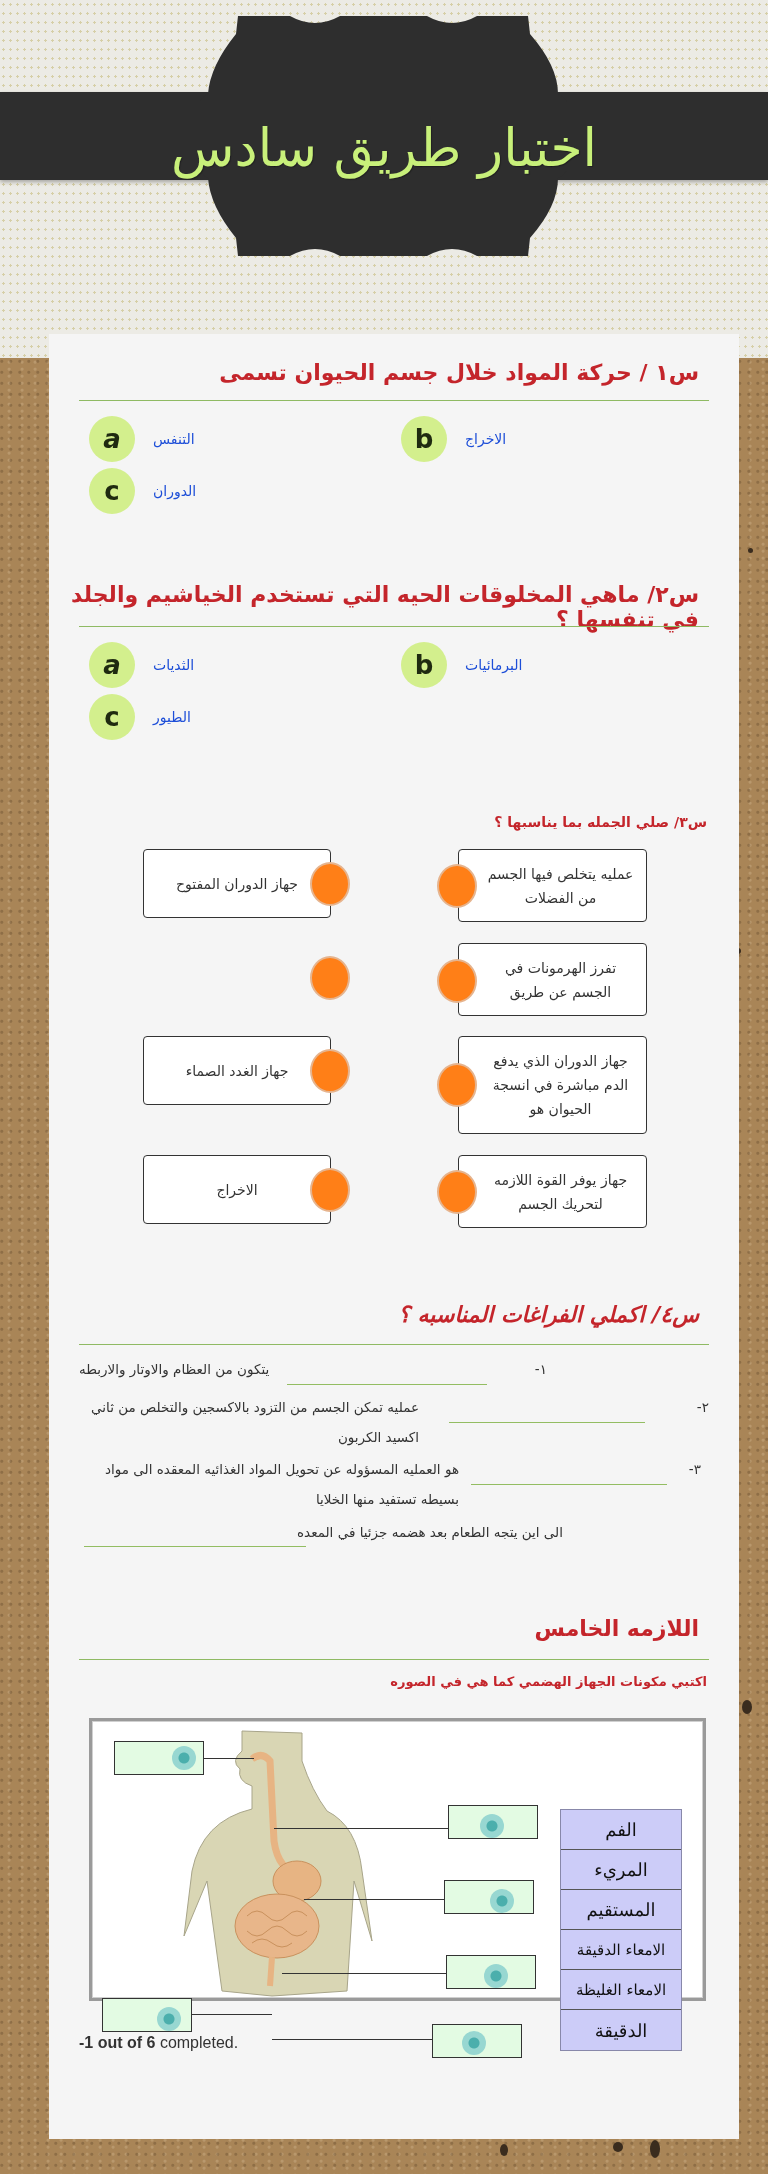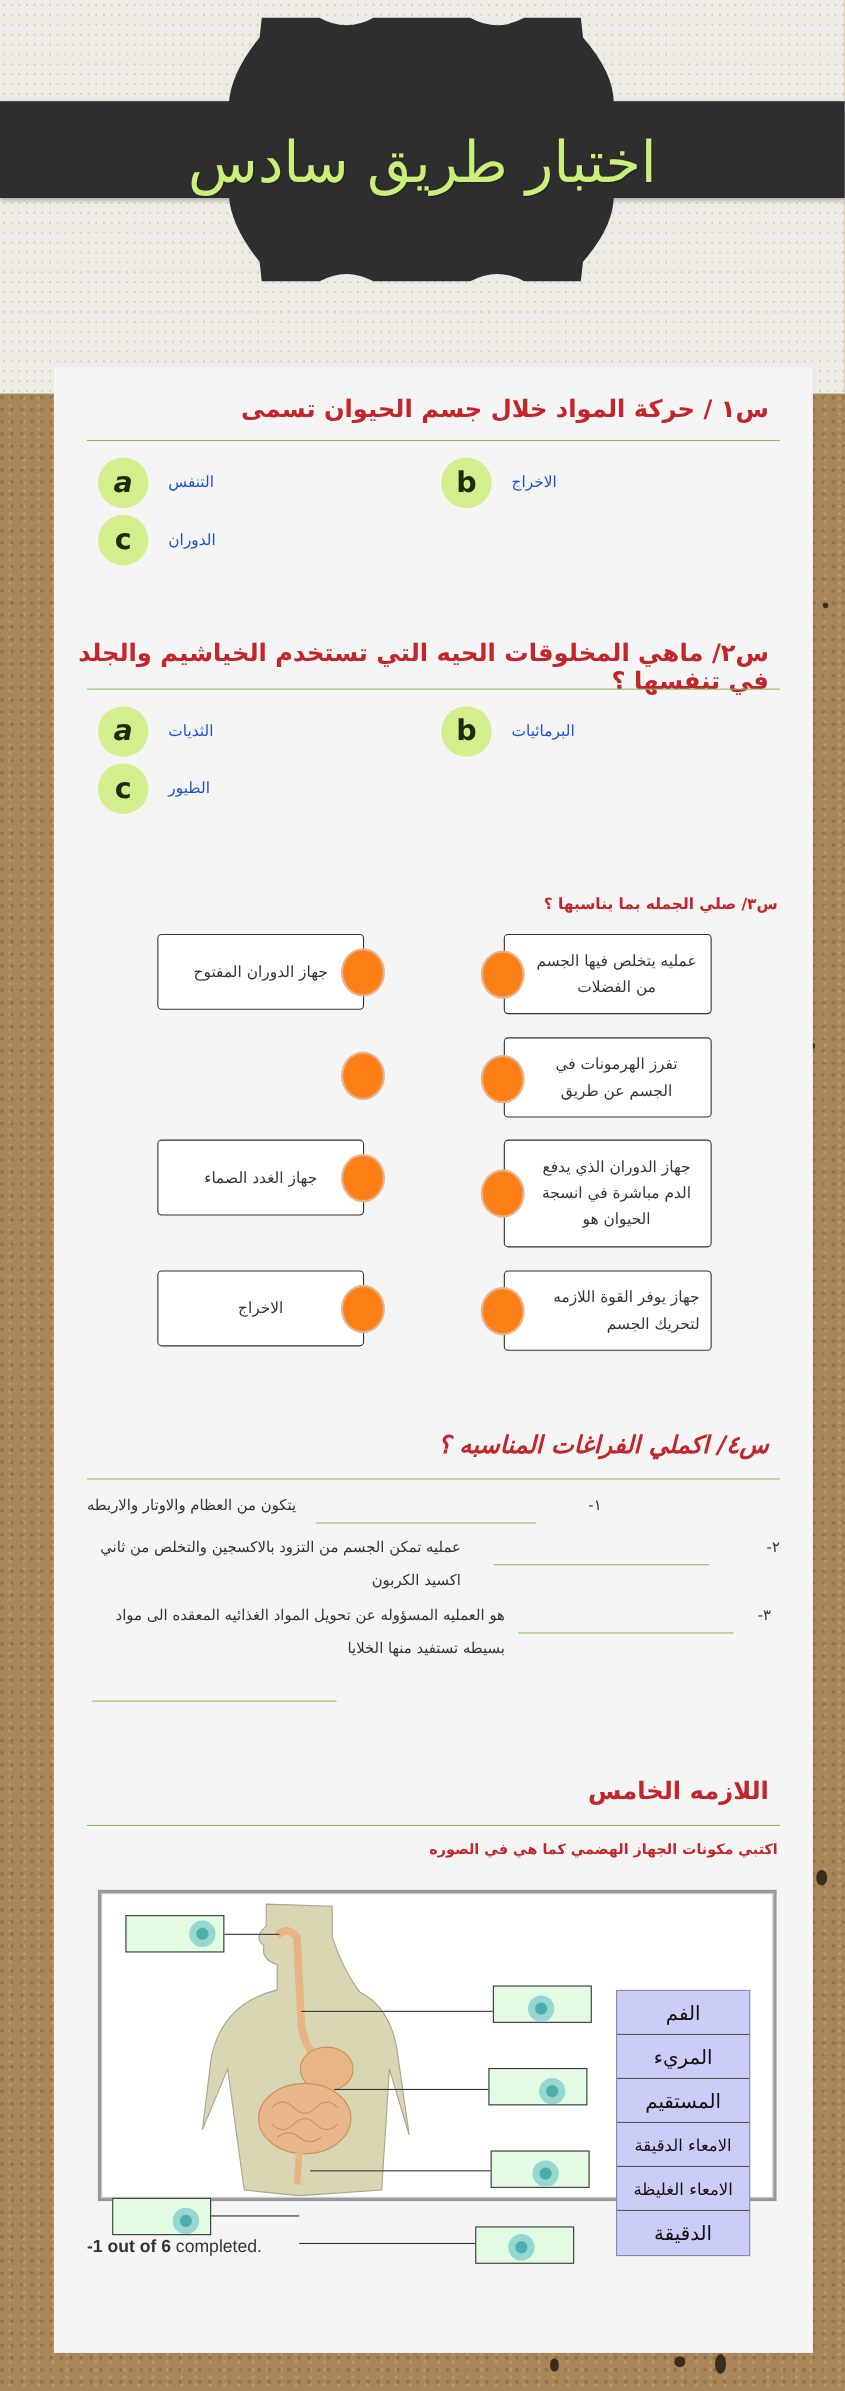--- a/index.html
+++ b/index.html
@@ -199,38 +199,39 @@
   <div class="match-box" style="left:409px;top:609px;width:189px;height:73px;padding-left:26px;">تفرز الهرمونات في الجسم عن طريق</div>
   <div class="match-dot" style="left:388px;top:625px;"></div>
 
   <div class="match-box" style="left:94px;top:702px;width:188px;height:69px;">جهاز الغدد الصماء</div>
   <div class="match-dot" style="left:261px;top:715px;"></div>
   <div class="match-box" style="left:409px;top:702px;width:189px;height:98px;padding-left:26px;">جهاز الدوران الذي يدفع الدم مباشرة في انسجة الحيوان هو</div>
   <div class="match-dot" style="left:388px;top:729px;"></div>
 
   <div class="match-box" style="left:94px;top:821px;width:188px;height:69px;">الاخراج</div>
   <div class="match-dot" style="left:261px;top:834px;"></div>
-  <div class="match-box" style="left:409px;top:821px;width:189px;height:73px;padding-left:26px;text-align:right;">جهاز يوفر القوة اللازمه لتحريك الجسم</div>
+  <div class="match-box" style="left:409px;top:821px;width:189px;height:73px;padding-left:26px;">جهاز يوفر القوة اللازمه لتحريك الجسم</div>
   <div class="match-dot" style="left:388px;top:836px;"></div>
 
   <div class="q-title" style="top:968px;font-style:italic;">س٤/  اكملي الفراغات المناسبه ؟</div>
   <div class="q-rule" style="top:1010px;"></div>
 
   <div class="fill-line" style="right:192px;top:1020px;">١-</div>
   <div class="blank" style="left:238px;top:1050px;width:200px;"></div>
   <div class="fill-line" style="left:30px;top:1020px;">يتكون من العظام والاوتار والاربطه</div>
 
   <div class="fill-line" style="right:30px;top:1058px;">٢-</div>
   <div class="blank" style="left:400px;top:1088px;width:196px;"></div>
   <div class="fill-line" style="left:30px;top:1058px;width:340px;text-align:right;">عمليه تمكن الجسم من التزود بالاكسجين والتخلص من ثاني اكسيد الكربون</div>
 
   <div class="fill-line" style="right:38px;top:1120px;">٣-</div>
   <div class="blank" style="left:422px;top:1150px;width:196px;"></div>
   <div class="fill-line" style="left:30px;top:1120px;width:380px;text-align:right;">هو العمليه المسؤوله عن تحويل المواد الغذائيه المعقده الى مواد بسيطه تستفيد منها الخلايا</div>
 
+  <div class="fill-line" style="left:248px;top:1183px;">الى اين يتجه الطعام بعد هضمه جزئيا في المعده</div>
   <div class="blank" style="left:35px;top:1212px;width:222px;"></div>
 
   <div class="q-title" style="top:1282px;">اللازمه الخامس</div>
   <div class="q-rule" style="top:1325px;"></div>
   <div class="q5-sub" style="top:1340px;">اكتبي مكونات الجهاز الهضمي كما هي في الصوره</div>
 
   <div class="diagram">
     <svg width="611" height="277" style="position:absolute;left:0;top:0;">
 
       <path fill="#d9d6b4" stroke="#a8a58a" stroke-width="1" d="M 150 10 L 210 12 L 210 40 Q 220 70 235 90 Q 265 105 270 150 L 280 220 L 262 160 L 255 270 L 180 275 L 130 270 L 115 160 L 92 215 L 100 150 Q 110 100 160 88 L 160 65 Q 145 60 148 48 Q 138 40 150 30 Z"></path>

